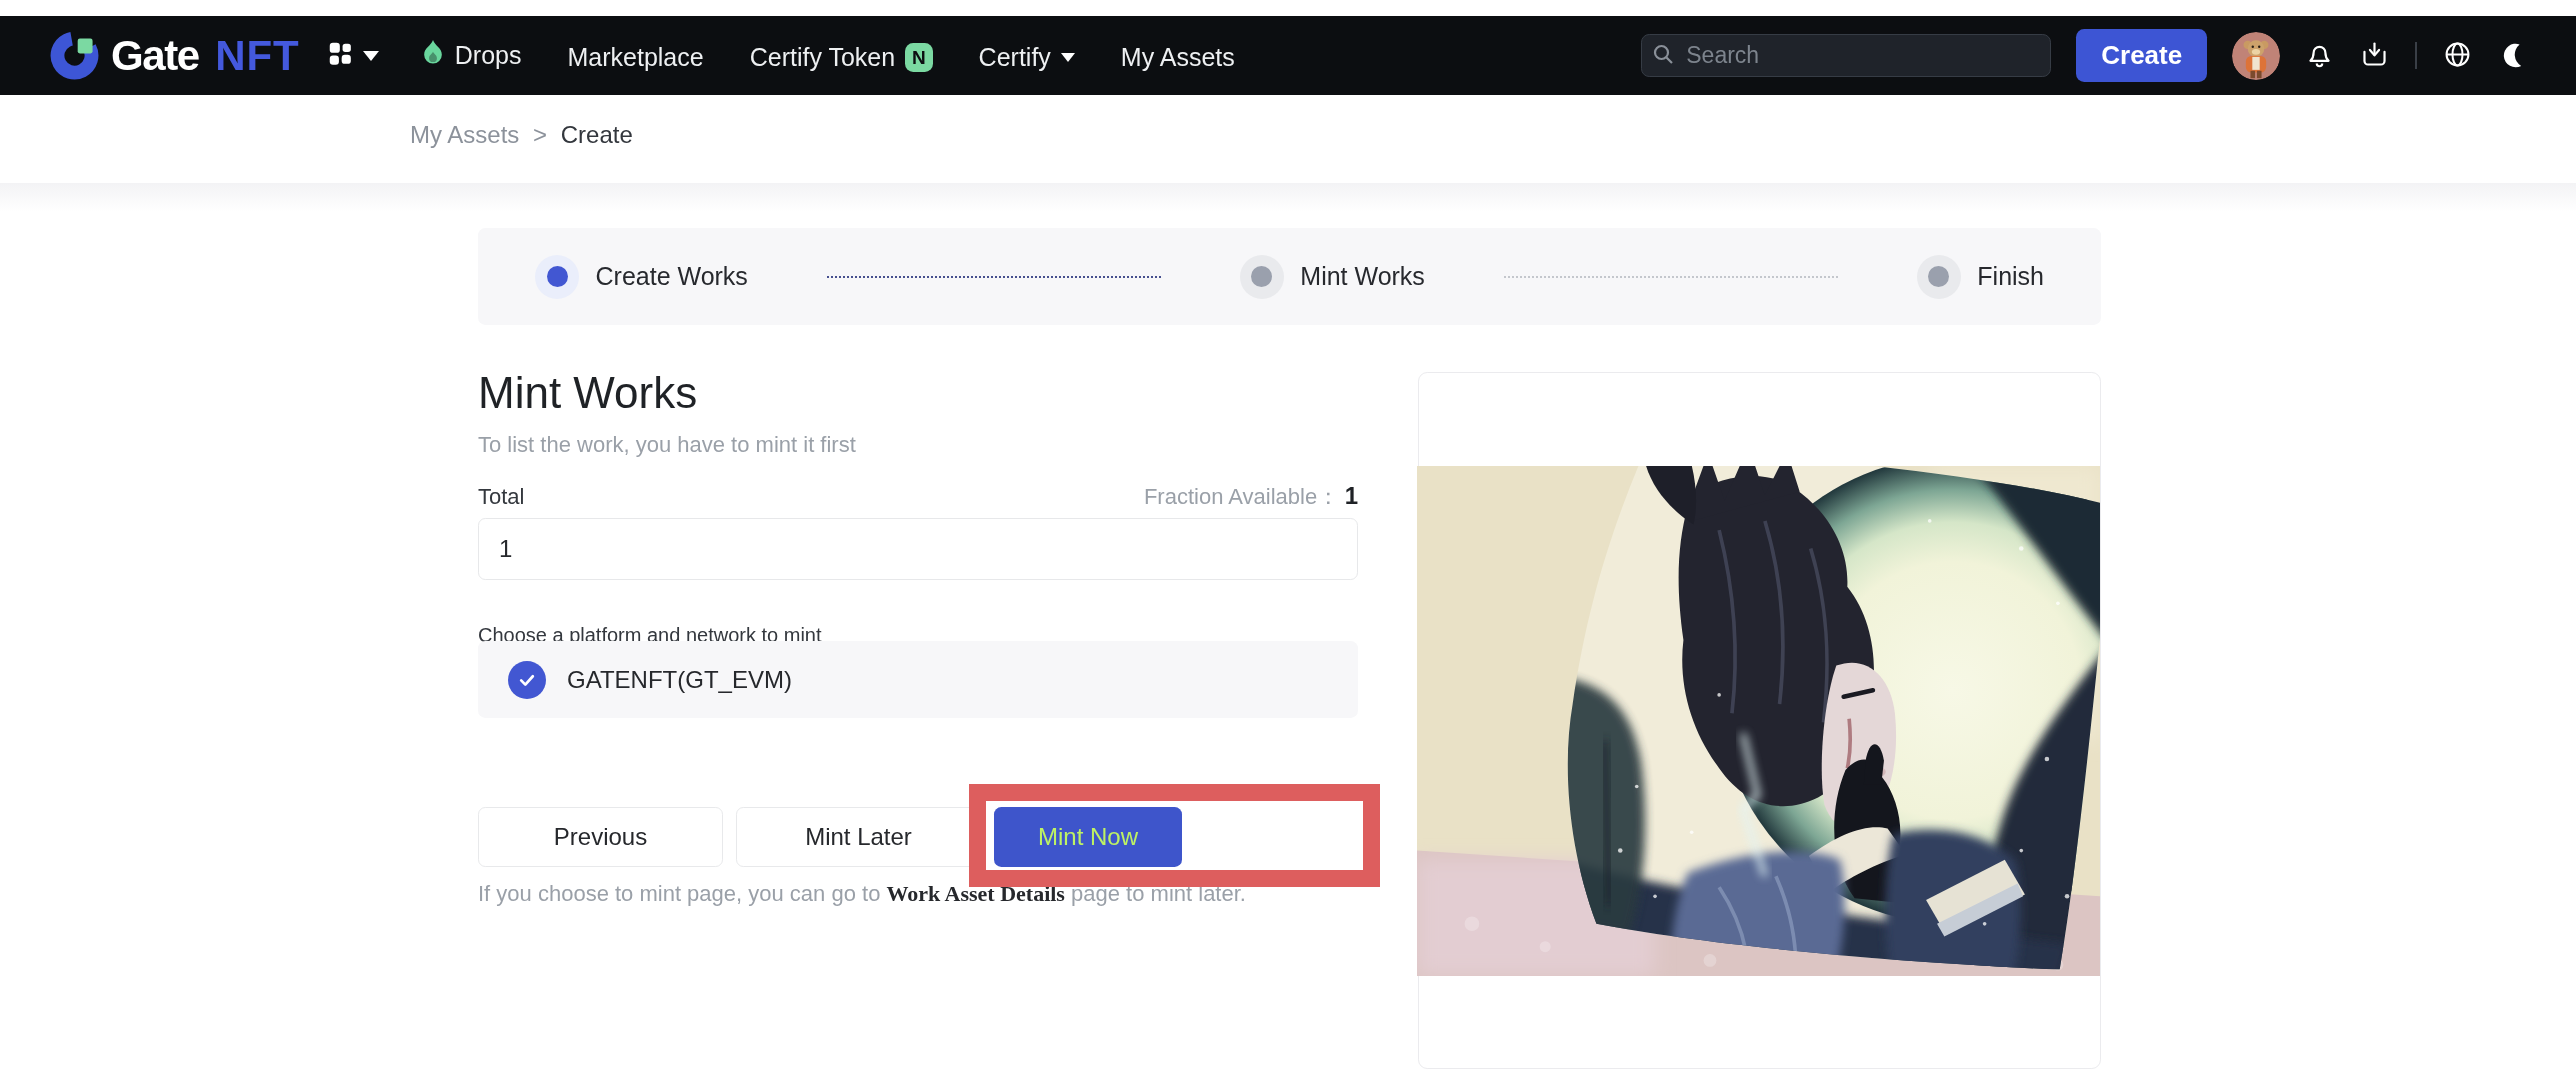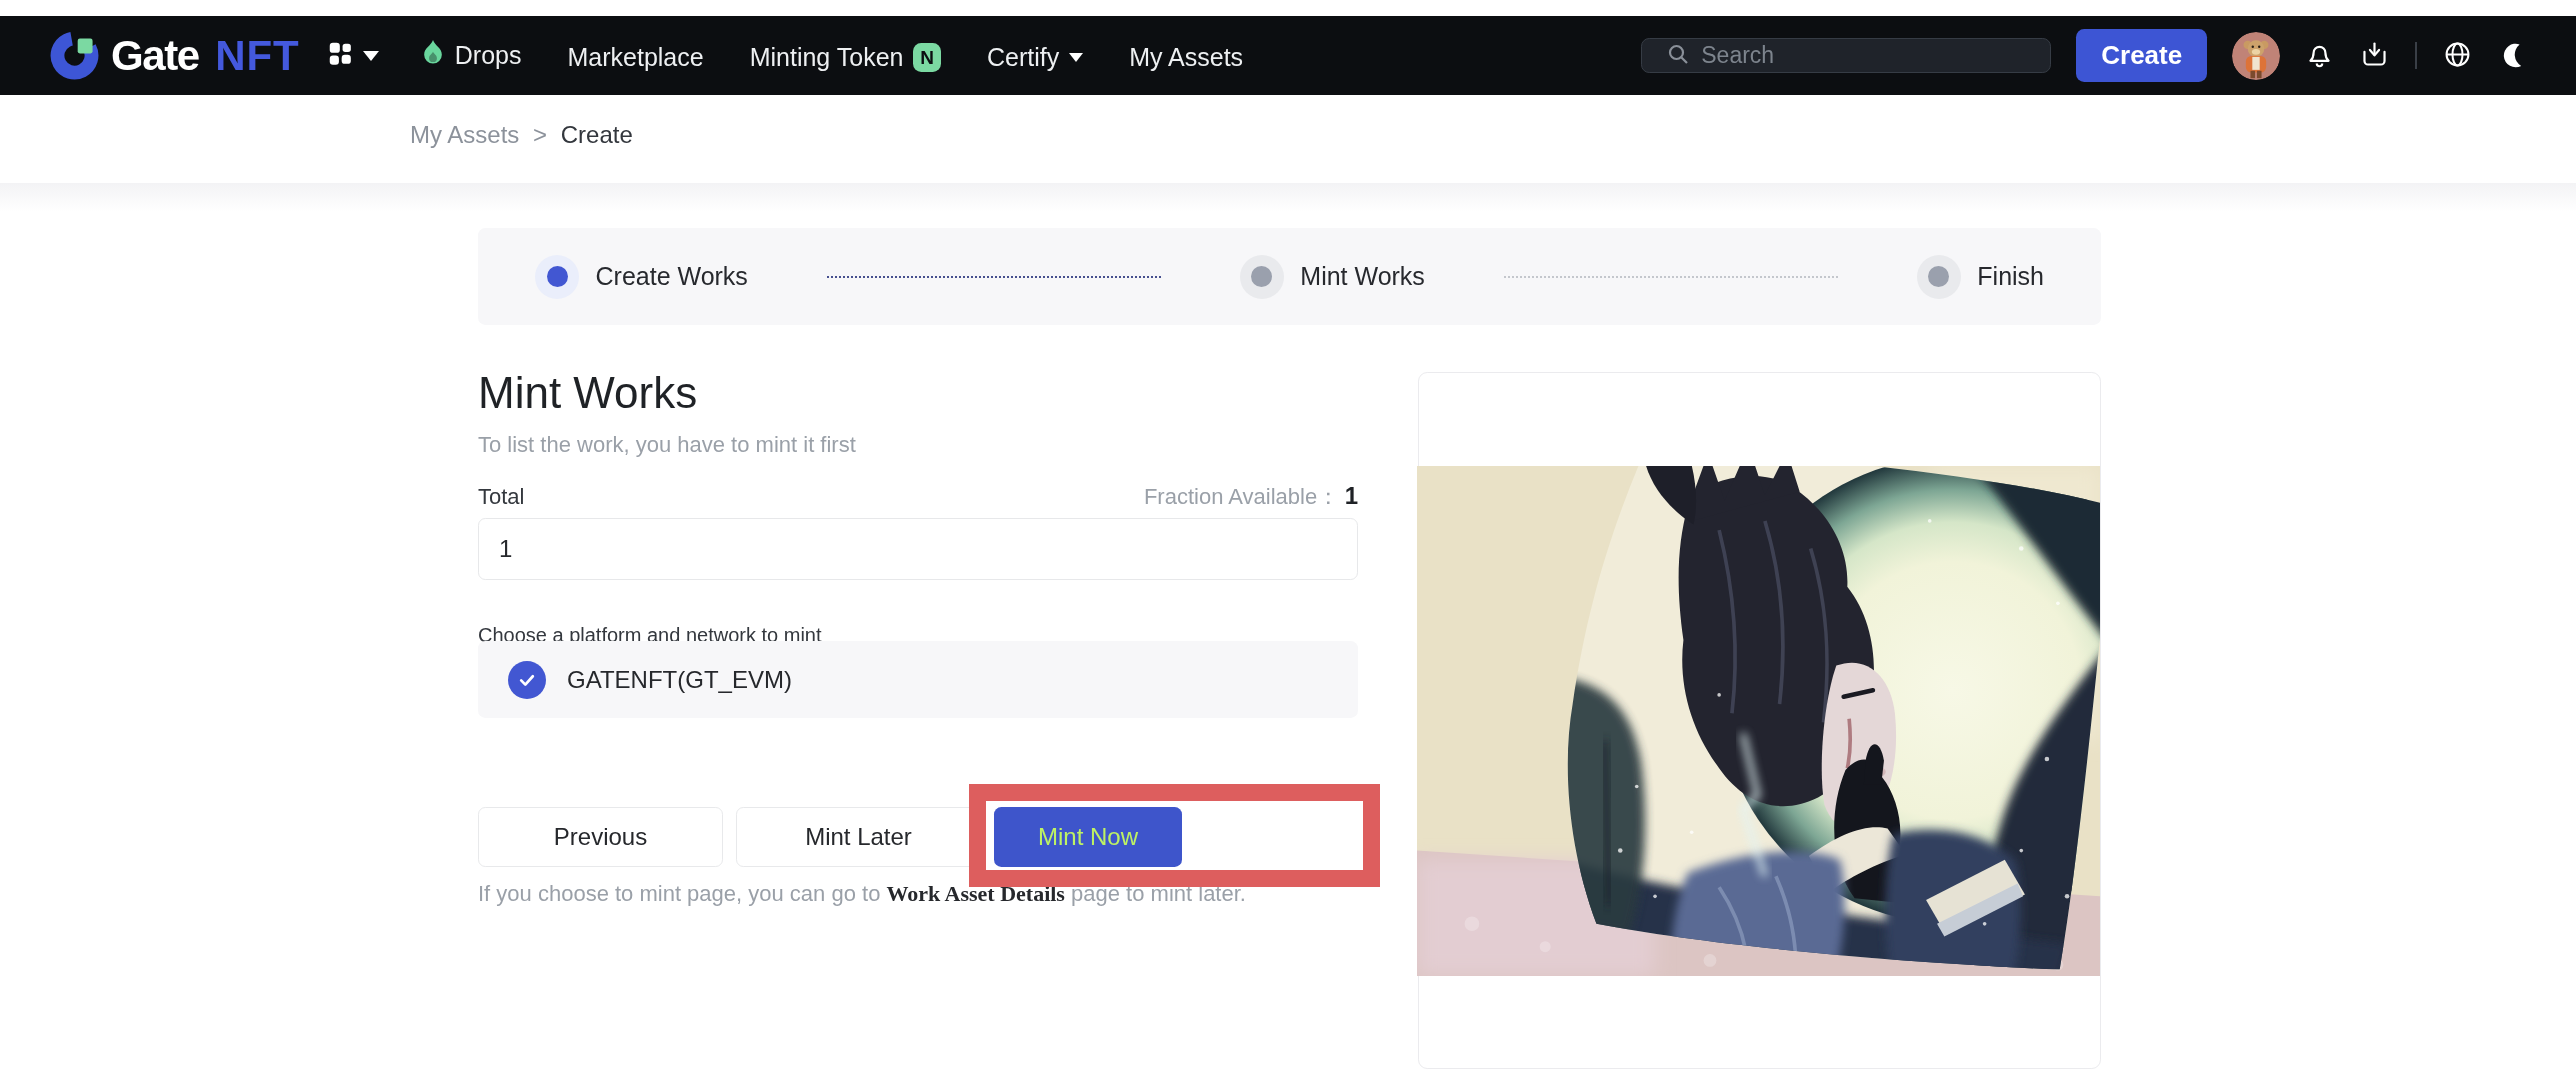--- a/index.html
+++ b/index.html
@@ -12,22 +12,22 @@
   .logo { display:flex; align-items:center; gap:11px; cursor:pointer; }
   .logo-text { font-size:42px; font-weight:700; letter-spacing:-1.4px; color:#fff; }
   .logo-nft  { font-size:42px; font-weight:700; letter-spacing:0.9px; color:#4459dd; margin-left:5.5px; }
   .apps { display:flex; align-items:center; gap:8.2px; margin-left:27.5px; cursor:pointer; }
   .caret { width:0; height:0; border-left:8.2px solid transparent; border-right:8.2px solid transparent; border-top:10px solid #fff; }
   .nav-menu { display:flex; align-items:flex-end; gap:46px; margin-left:42px; }
   .nav-item { display:flex; align-items:center; gap:10px; color:#eef0f2; font-size:25px; cursor:pointer; white-space:nowrap; }
   .n-badge { width:27.5px; height:29px; border-radius:8.2px; background:#7bd9a2; color:#0c0e11; font-size:19px; font-weight:700;
              display:flex; align-items:center; justify-content:center; }
   .nav-right { margin-left:auto; display:flex; align-items:center; gap:25px; }
-  .search { width:410px; height:35px; background:#1f232a; border:0.9px solid #363c45; border-radius:8.2px;
-            display:flex; align-items:center; padding:0 24px; gap:11px; }
+  .search { width:410px; height:43px; background:#1f232a; border:0.9px solid #363c45; border-radius:8.2px;
+            display:flex; align-items:center; padding:0 9px; gap:11px; }
   .search input { flex:1; background:transparent; border:none; outline:none; color:#ced2d8; font-size:23px; font-family:"Liberation Sans",sans-serif; }
   .search input::placeholder { color:#7d848d; }
   .create-btn { height:53px; padding:0 25px; border:none; border-radius:8.2px; background:#3d55d4; color:#fff;
                 font-size:26px; font-weight:700; font-family:"Liberation Sans",sans-serif; cursor:pointer; }
   .avatar { width:48px; height:48px; border-radius:50%; overflow:hidden; cursor:pointer; flex:0 0 auto; }
   .icon-btn { display:flex; align-items:center; justify-content:center; cursor:pointer; }
   .nav-divider { width:1.8px; height:27.5px; background:#3a3f47; }
 
   
   .breadcrumb { position:absolute; left:410px; top:121px; display:flex; gap:13.7px; font-size:24px; }
@@ -118,21 +118,21 @@
             <path d="M12 1 C10 7 3 9 3 16 a9 9 0 0 0 18 0 C21 9 14 7 12 1 Z" fill="#69d69d"></path>
             <path d="M12 13 c-1.5 3-4 3.5-4 6.5 a4 4 0 0 0 8 0 c0-3-2.5-3.5-4-6.5z" fill="#0c0e11" opacity="0.35"></path>
           </svg>
         </span>
         <span>Drops</span>
       </div>
       <div class="nav-item">
         <span>Marketplace</span>
       </div>
       <div class="nav-item">
-        <span>Minting Token</span>
+        <span>Certify Token</span>
         <span class="n-badge">N</span>
       </div>
       <div class="nav-item">
         <span>Certify</span>
         <span class="caret" style="border-left-width:7.3px;border-right-width:7.3px;border-top-width:9.2px;"></span>
       </div>
       <div class="nav-item">
         <span>My Assets</span>
       </div>
     </div>

